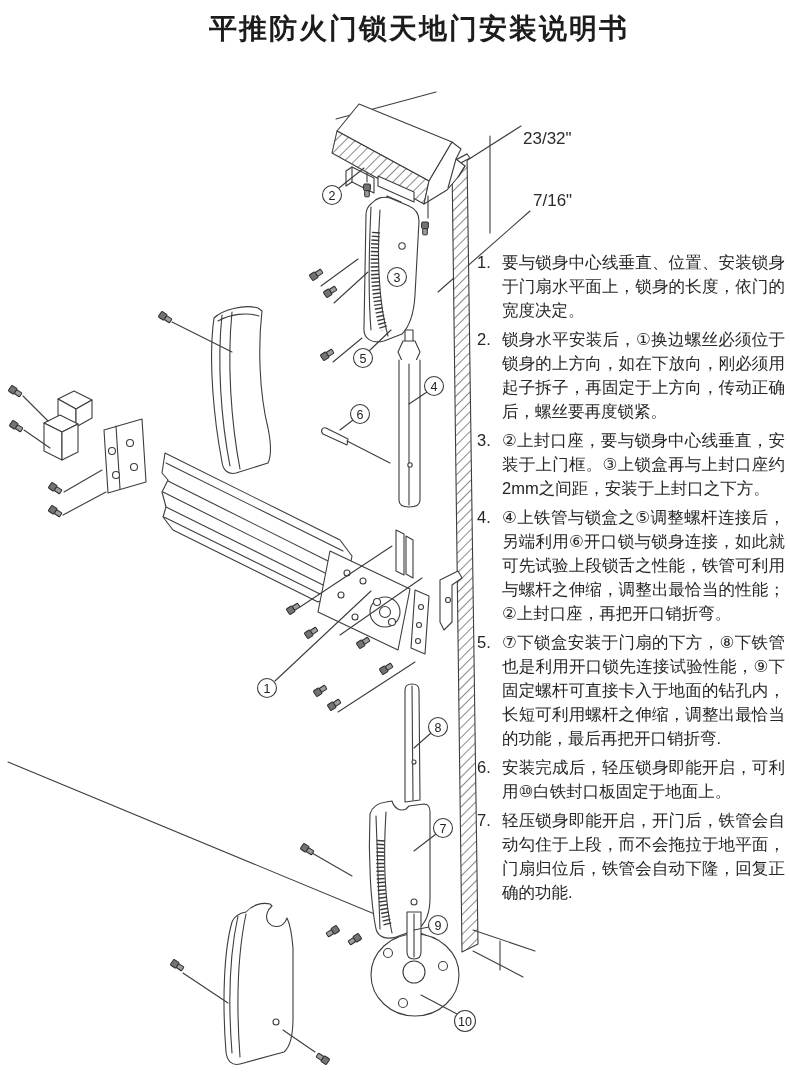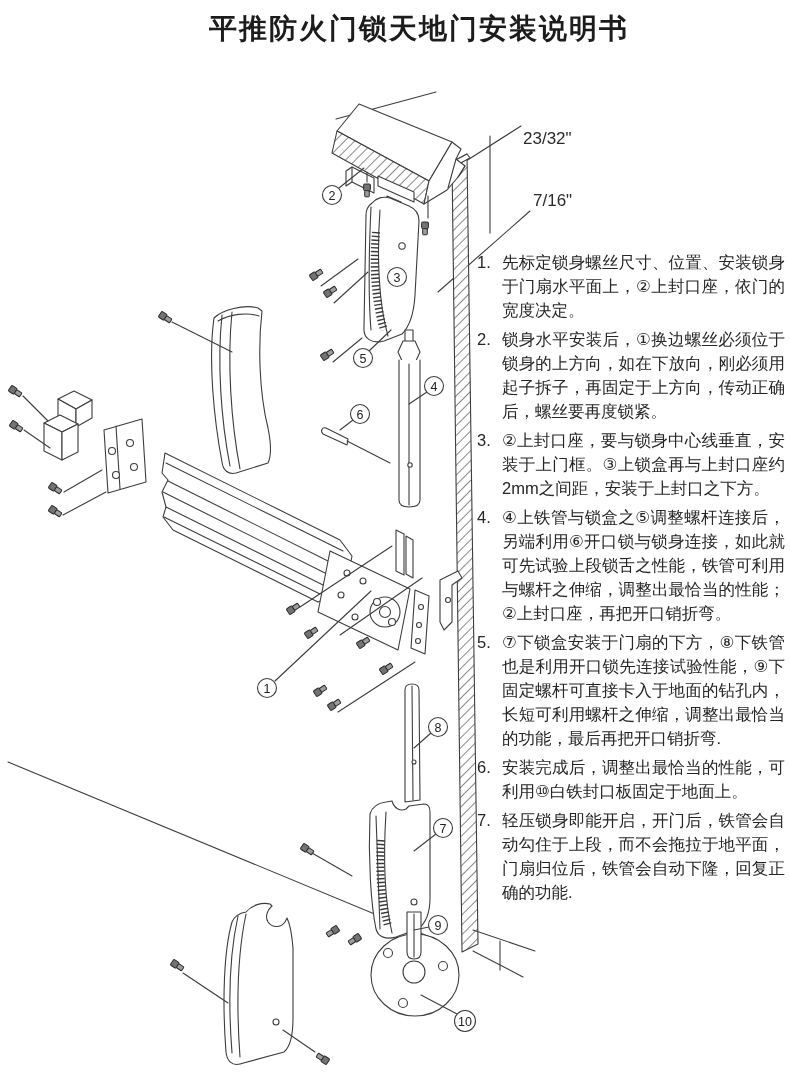--- a/index.html
+++ b/index.html
@@ -279,41 +279,41 @@
       <line x1="457" y1="1014" x2="421" y2="995"></line>
       <circle cx="465" cy="1021" r="10.5"></circle>
       <text class="callout-num" x="465" y="1025.5" text-anchor="middle" stroke="none" fill="#222">10</text>
     </g>
   </svg>
 
   <div class="instructions">
     <ol>
       <li>
         <span class="num">1.</span>
-        <span class="txt">先标定锁身螺丝尺寸、位置、安装锁身于门扇水平面上，②上封口座，依门的宽度决定。</span>
+        <span class="txt">要与锁身中心线垂直、位置、安装锁身于门扇水平面上，锁身的长度，依门的宽度决定。</span>
       </li>
       <li>
         <span class="num">2.</span>
         <span class="txt">锁身水平安装后，①换边螺丝必须位于锁身的上方向，如在下放向，刚必须用起子拆子，再固定于上方向，传动正确后，螺丝要再度锁紧。</span>
       </li>
       <li>
         <span class="num">3.</span>
         <span class="txt">②上封口座，要与锁身中心线垂直，安装于上门框。③上锁盒再与上封口座约2mm之间距，安装于上封口之下方。</span>
       </li>
       <li>
         <span class="num">4.</span>
         <span class="txt">④上铁管与锁盒之⑤调整螺杆连接后，另端利用⑥开口锁与锁身连接，如此就可先试验上段锁舌之性能，铁管可利用与螺杆之伸缩，调整出最恰当的性能；②上封口座，再把开口销折弯。</span>
       </li>
       <li>
         <span class="num">5.</span>
         <span class="txt">⑦下锁盒安装于门扇的下方，⑧下铁管也是利用开口锁先连接试验性能，⑨下固定螺杆可直接卡入于地面的钻孔内，长短可利用螺杆之伸缩，调整出最恰当的功能，最后再把开口销折弯.</span>
       </li>
       <li>
         <span class="num">6.</span>
-        <span class="txt">安装完成后，调整出最恰当的性能，可利用⑩白铁封口板固定于地面上。</span>
+        <span class="txt">安装完成后，轻压锁身即能开启，可利用⑩白铁封口板固定于地面上。</span>
       </li>
       <li>
         <span class="num">7.</span>
         <span class="txt">轻压锁身即能开启，开门后，铁管会自动勾住于上段，而不会拖拉于地平面，门扇归位后，铁管会自动下隆，回复正确的功能.</span>
       </li>
     </ol>
   </div>
 
 </div>
 

